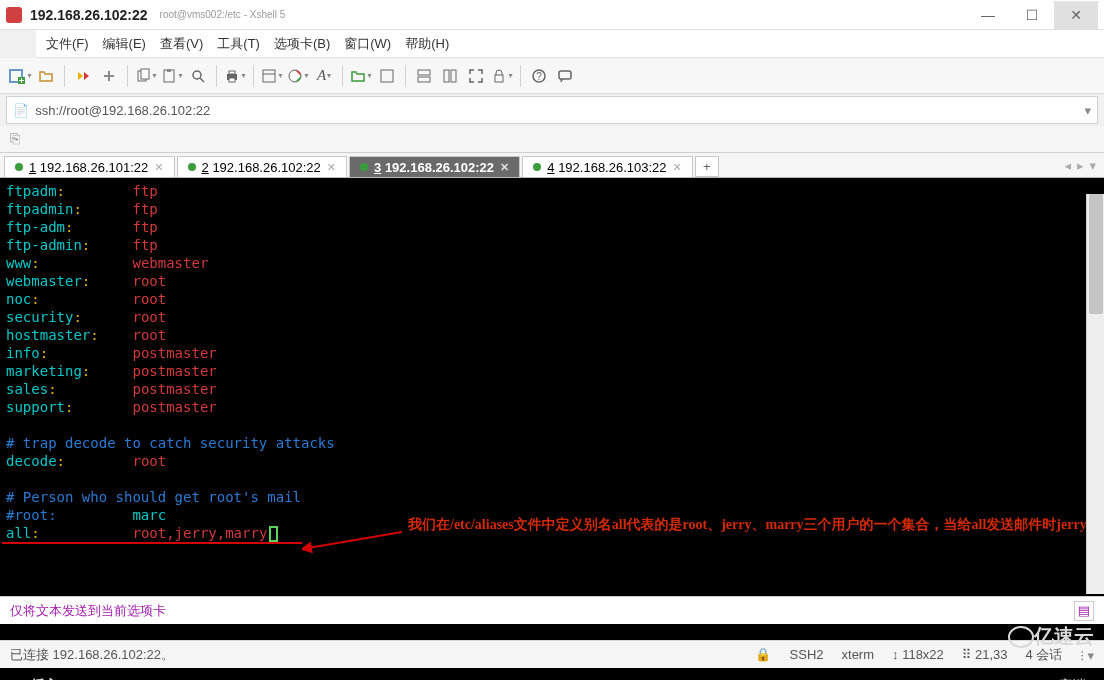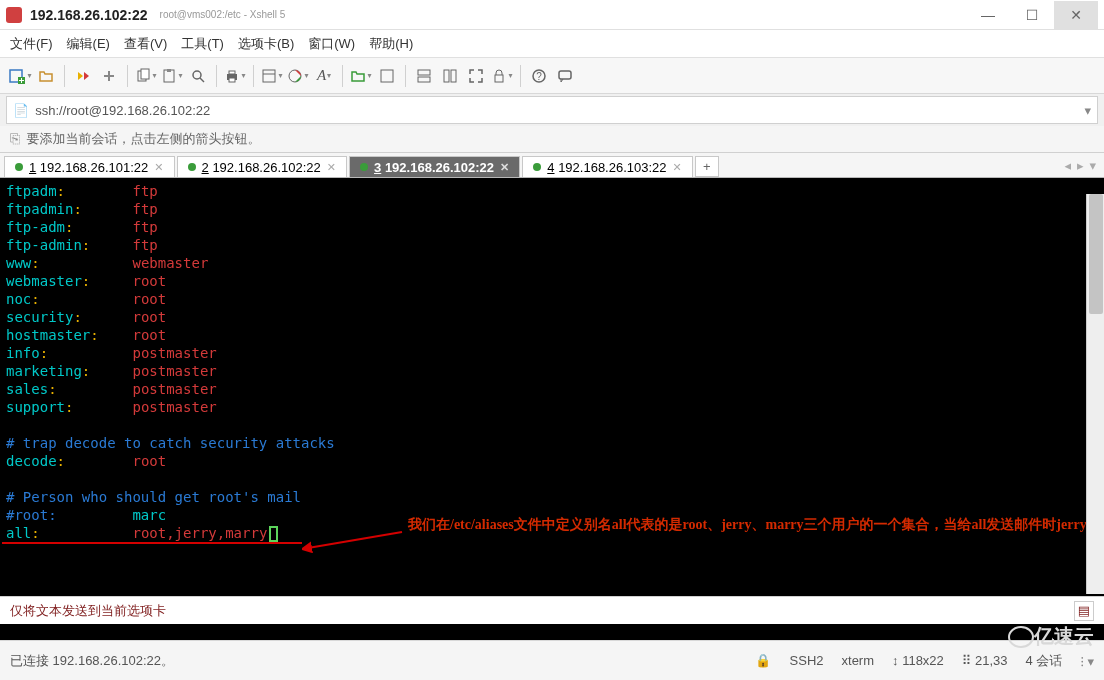--- a/index.html
+++ b/index.html
@@ -4,21 +4,21 @@
 <style>
 * { margin: 0; padding: 0; box-sizing: border-box; }
 body { font-family: "Microsoft YaHei", Arial, sans-serif; font-size: 13px; background: #f0f0f0; width: 1104px; height: 680px; overflow: hidden; position: relative; }
 .titlebar { height: 30px; background: #fff; border-bottom: 1px solid #e0e0e0; display: flex; align-items: center; padding: 0 6px; }
 .titlebar .icon { width: 16px; height: 16px; background: #d04040; border-radius: 3px; margin-right: 8px; }
 .titlebar .title1 { font-weight: bold; color: #222; font-size: 14px; margin-right: 12px; }
 .titlebar .title2 { color: #999; font-size: 10px; }
 .winctrl { margin-left: auto; display: flex; }
 .winctrl div { width: 44px; height: 28px; display: flex; align-items: center; justify-content: center; color: #666; font-size: 14px; }
 .winctrl .close { background: #e0e0e0; }
-.menubar { height: 28px; background: #fff; display: flex; align-items: center; padding: 0 10px; gap: 14px; color: #333; border-bottom: 1px solid #e0e0e0; }
+.menubar { height: 28px; background: #fff; display: flex; align-items: center; padding: 0 10px; gap: 14px; color: #333; border-bottom: 1px solid #e0e0e0; margin-left: 36px; }
 .menubar span { cursor: default; }
 .toolbar { height: 36px; background: #f7f7f7; border-bottom: 1px solid #d8d8d8; display: flex; align-items: center; padding: 0 8px; gap: 2px; }
 .tb-btn { width: 24px; height: 24px; display: flex; align-items: center; justify-content: center; color: #555; position: relative; }
 .tb-sep { width: 1px; height: 22px; background: #d0d0d0; margin: 0 4px; }
 .tb-dd::after { content: "▾"; font-size: 8px; color: #888; margin-left: 1px; }
 .addrbar { height: 28px; background: #fff; border: 1px solid #d0d0d0; margin: 2px 6px; display: flex; align-items: center; padding: 0 6px; color: #555; }
 .addrbar .arrow { margin-left: auto; color: #888; }
 .hintbar { height: 26px; display: flex; align-items: center; padding: 0 10px; color: #666; background: #f5f5f5; }
 .hintbar .hicon { margin-right: 6px; color: #888; }
 .tabbar { height: 26px; background: #f5f5f5; border-top: 1px solid #d0d0d0; border-bottom: 1px solid #b8b8b8; display: flex; align-items: stretch; padding-left: 4px; }
@@ -40,23 +40,23 @@
 .t-cursor { display: inline-block; width: 9px; height: 16px; border: 2px solid #5bd45b; vertical-align: middle; margin-left: 2px; }
 .redline { position: absolute; left: 2px; top: 364px; height: 2px; width: 300px; background: #d40000; }
 .arrow-svg { position: absolute; left: 302px; top: 350px; }
 .annot { position: absolute; left: 408px; top: 336px; color: #d42a00; font-family: "Microsoft YaHei"; font-size: 14px; font-weight: bold; line-height: 22px; width: 650px; }
 .vim-status { position: absolute; left: 6px; bottom: 4px; color: #ddd; font-weight: bold; margin-top: 32px; }
 .vim-pos { position: absolute; right: 110px; bottom: 4px; color: #ddd; }
 .vim-end { position: absolute; right: 18px; bottom: 4px; color: #ddd; }
 .scrollbar { position: absolute; right: 0; top: 194px; width: 18px; height: 400px; background: #eee; border-left: 1px solid #ccc; }
 .scrollbar .thumb { position: absolute; left: 2px; top: 0; width: 14px; height: 120px; background: #c4c4c4; border-radius: 2px; }
 .figlabel { position: absolute; left: 20px; top: 602px; color: #d42a00; font-weight: bold; font-size: 15px; }
-.inputrow { position: absolute; left: 0; top: 596px; width: 1104px; height: 28px; background: #fff; border-top: 1px solid #d0d0d0; display: flex; align-items: center; padding: 0 10px; color: #7f1d1d; }
+.inputrow { position: absolute; left: 0; top: 596px; width: 1104px; height: 28px; background: #fff; border-top: 1px solid #d0d0d0; display: flex; align-items: center; padding: 0 10px; color: #a21caf; }
 .inputrow .send { margin-left: auto; width: 20px; height: 20px; border: 1px solid #ccc; display: flex; align-items: center; justify-content: center; }
-.statusbar { position: absolute; left: 0; bottom: 0; width: 1104px; height: 40px; background: #f5f5f5; border-top: 1px solid #d8d8d8; display: flex; align-items: center; padding: 8px 10px; color: #555; gap: 18px; }
+.statusbar { position: absolute; left: 0; bottom: 12px; width: 1104px; height: 28px; background: #f5f5f5; border-top: 1px solid #d8d8d8; display: flex; align-items: center; padding: 8px 10px; color: #555; gap: 18px; }
 .statusbar .spacer { flex: 1; }
 .statusbar .lock { color: #888; }
 .watermark { position: absolute; right: 10px; bottom: 30px; color: #d8d8d8; font-size: 20px; font-weight: bold; display: flex; align-items: center; }
 .watermark .wicon { width: 26px; height: 22px; border: 2px solid #d8d8d8; border-radius: 50%; }
 </style>
 </head>
 <body>
 
 <div class="titlebar">
   <div class="icon"></div>
@@ -201,21 +201,20 @@
 </div>
 
 <div class="addrbar">
   <span style="margin-right:6px">📄</span>
   <span>ssh://root@192.168.26.102:22</span>
   <span class="arrow">▾</span>
 </div>
 
 <div class="hintbar">
   <span class="hicon">⎘</span>
-  <span>要添加当前会话，点击左侧的箭头按钮。</span>
 </div>
 
 <div class="tabbar">
   <div class="tab">
     <span class="dot"></span>
     <span><span class="num">1</span> <span>192.168.26.101:22</span></span>
     <span class="tx">✕</span>
   </div>
   <div class="tab">
     <span class="dot"></span>

